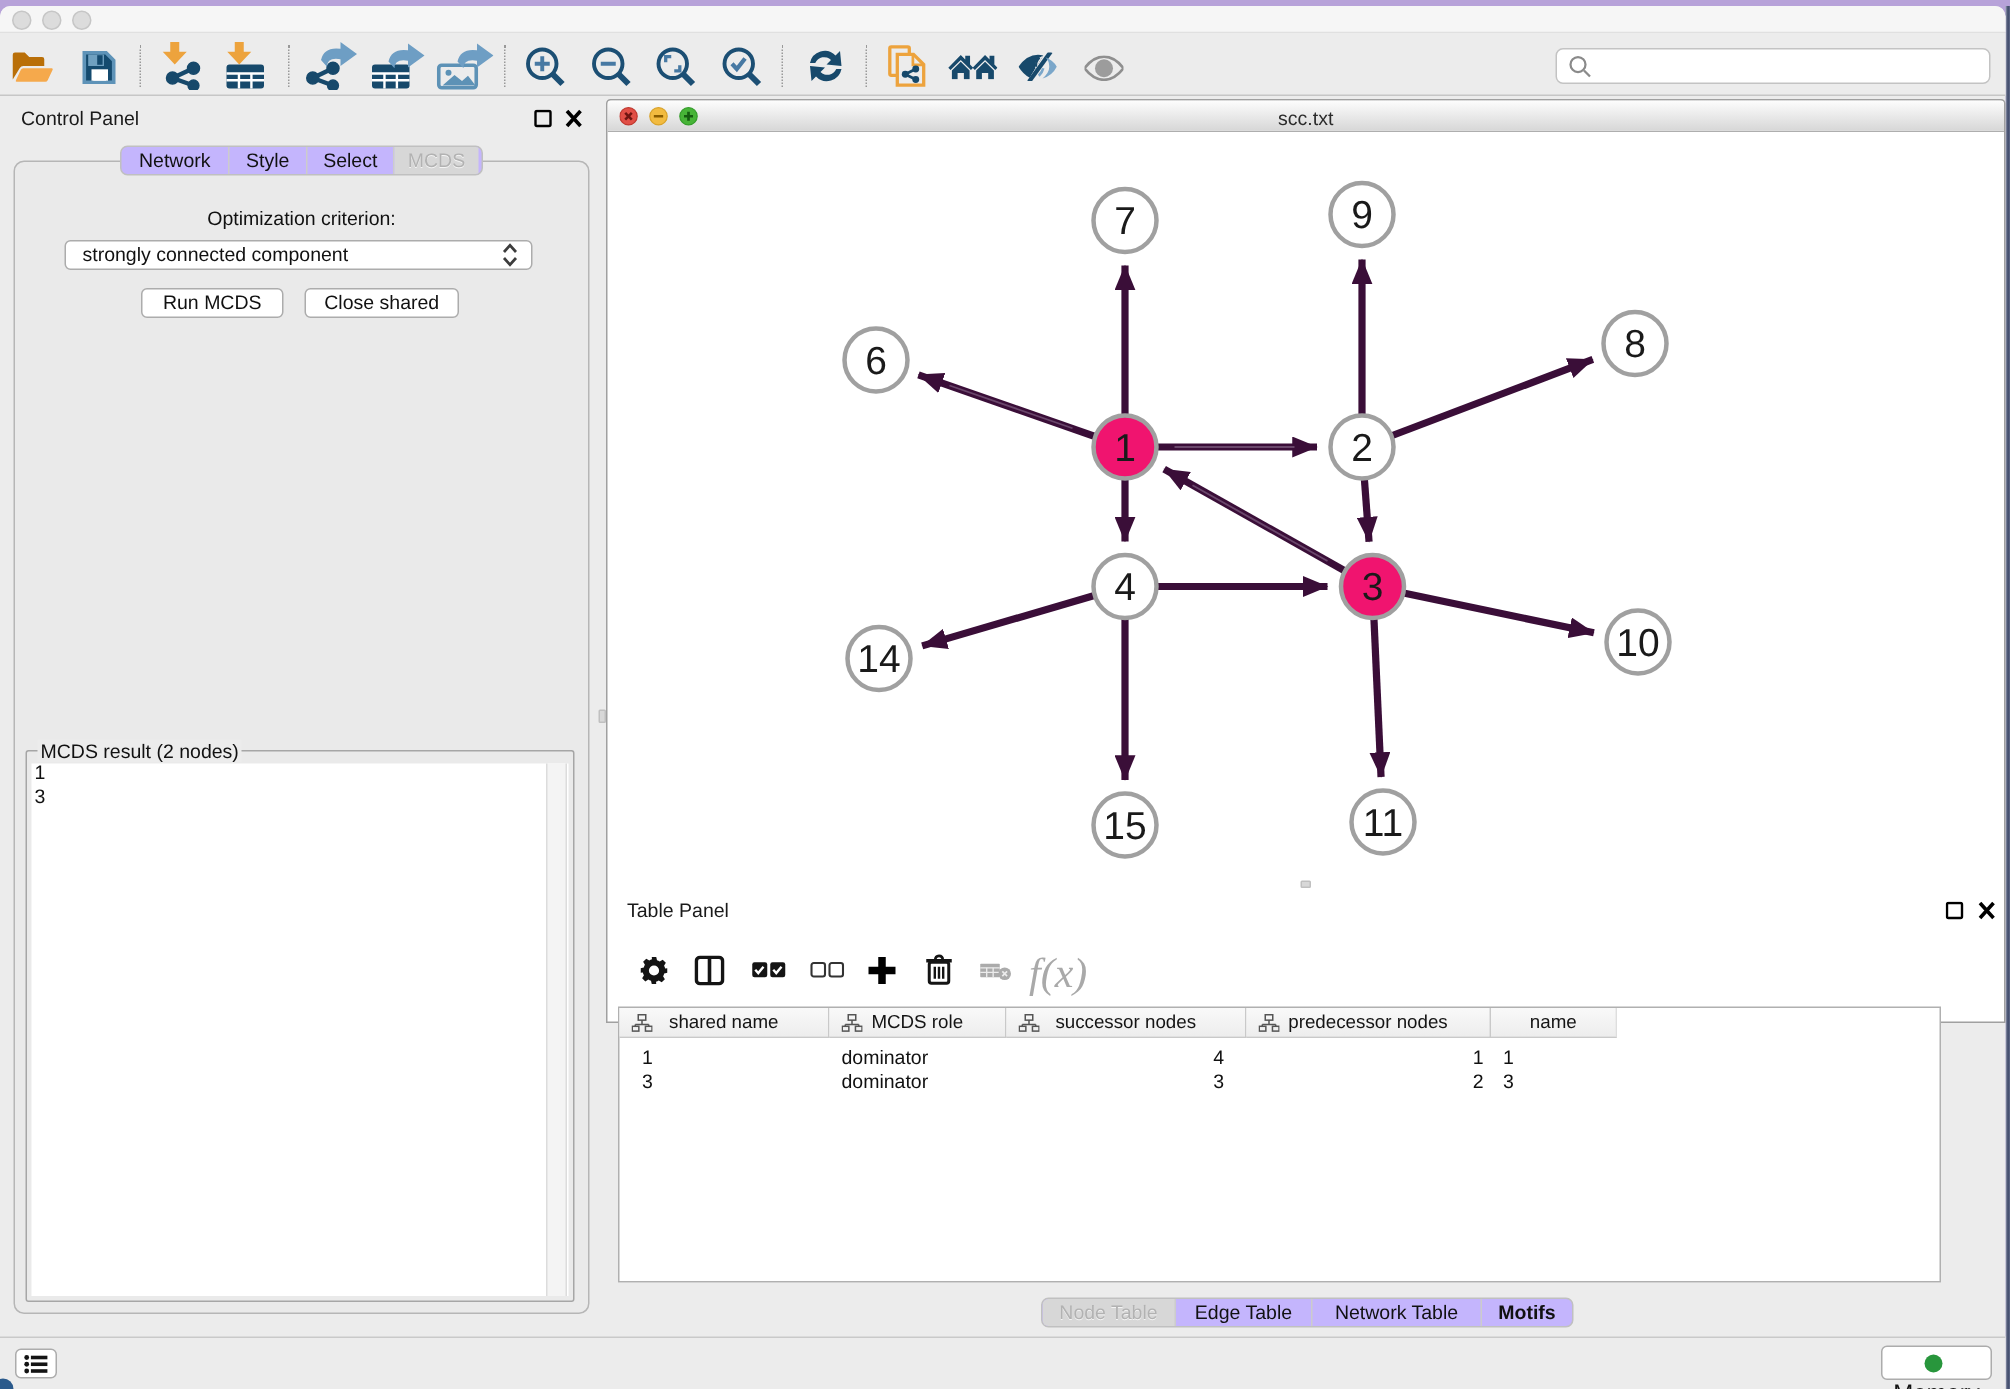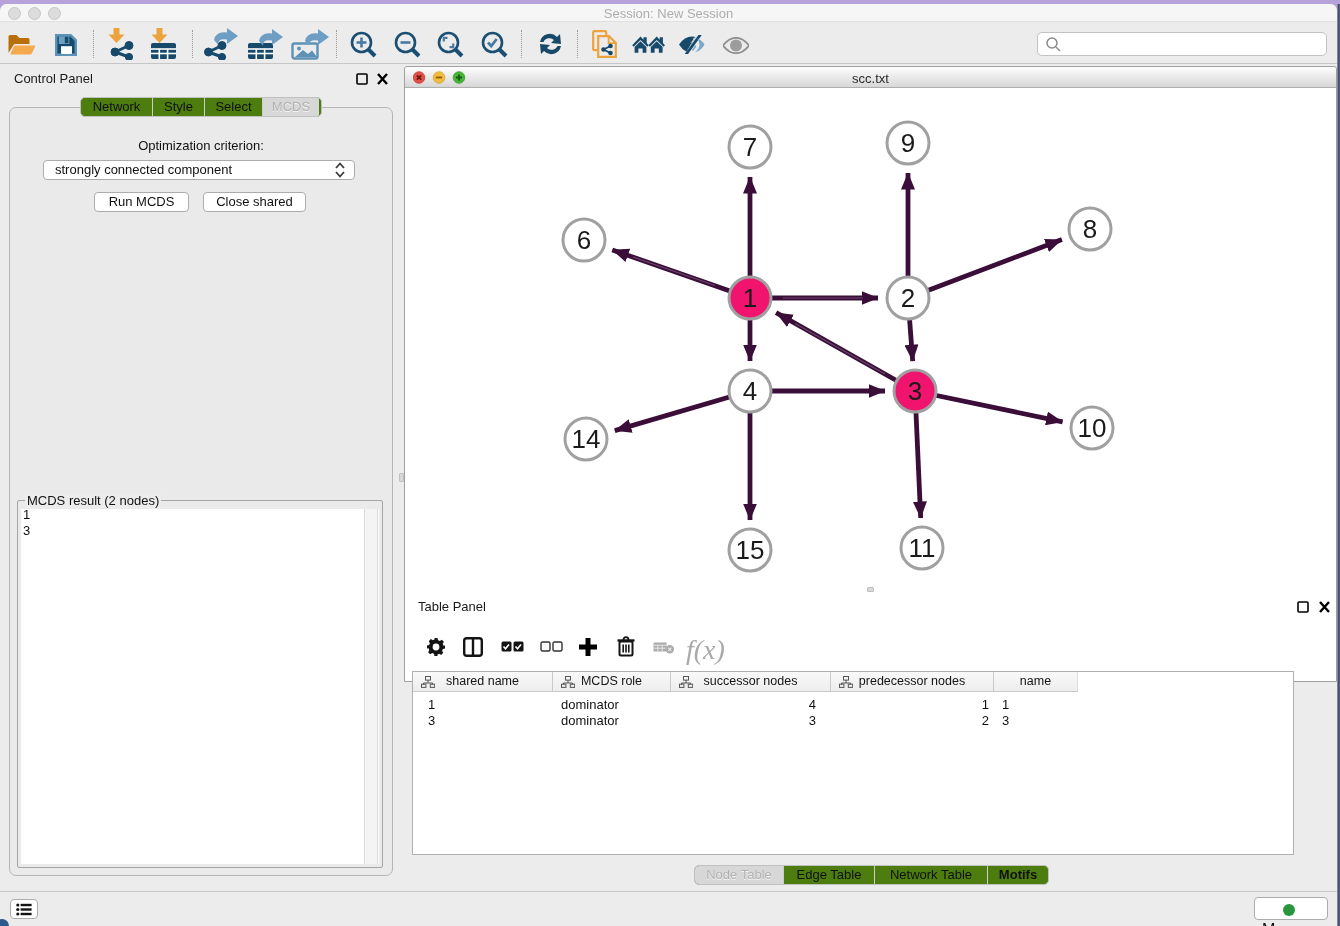--- a/index.html
+++ b/index.html
@@ -9,21 +9,21 @@
   #edgeR { position:absolute; right:0; top:4px; width:3px; height:922px; background:linear-gradient(90deg,#9aa2b5,#3d4768 55%,#626c8a); }
   #titlebar { position:absolute; left:0; top:4px; width:1337px; height:18px; border-radius:7px 7px 0 0; background:#f6f6f6; border-bottom:1px solid #e0e0e0; }
   .tl { position:absolute; top:2.5px; width:13px; height:13px; border-radius:50%; background:#dcdcdc; border:1px solid #c6c6c6; }
   #titletext { position:absolute; top:2px; line-height:15px; left:0; width:1337px; text-align:center; font-size:13px; color:#adadad; }
   #toolbar { position:absolute; left:0; top:22px; width:1337px; height:42px; background:#ececec; border-bottom:1px solid #c6c6c6; }
   .sep { position:absolute; top:8px; height:28px; width:0; border-left:1px dotted #999; }
   #searchbox { position:absolute; left:1037px; top:10px; width:290px; height:24px; background:#fff; border:1px solid #c3c3c3; border-radius:5px; }
   
   #cp-title { position:absolute; left:14px; top:71px; font-size:13px; color:#1a1a1a; }
   #cp-pane { position:absolute; left:9px; top:107px; width:384px; height:769px; background:#eaeaea; border:1px solid #b6b6b6; border-radius:7px; }
-  .seg { position:absolute; display:flex; background:#4d7c0f; border:1px solid #c0c0c0; border-radius:5px; overflow:hidden; }
+  .seg { position:absolute; display:flex; background:#c4b5fd; border:1px solid #c0c0c0; border-radius:5px; overflow:hidden; }
   .seg div { font-size:13px; color:#111; text-align:center; line-height:18px; border-right:1px solid #ccc; }
   .seg div:last-child { border-right:none; }
   .seg .on { background:#d7d7d7; color:#b2b2b2; text-shadow:0 1px 0 #f4f4f4; }
   #opt-label { position:absolute; left:9px; top:138px; width:384px; text-align:center; font-size:13px; color:#111; }
   #combo { position:absolute; left:43px; top:160px; width:312px; height:20px; background:#fff; border:1px solid #acacac; border-radius:4px; font-size:13px; line-height:18px; padding-left:11px; color:#111; }
   .btn { position:absolute; height:20px; background:#fff; border:1px solid #acacac; border-radius:4px; font-size:13px; line-height:18px; text-align:center; color:#111; }
   #groupbox { position:absolute; left:17px; top:500px; width:366px; height:368px; border:1px solid #a6a6a6; border-radius:2px; }
   #grouplabel { position:absolute; left:25px; top:493px; font-size:13px; color:#111; background:#ececec; padding:0 2px; }
   #groupwhite { position:absolute; left:21px; top:509px; width:358px; height:355px; background:#fff; }
   #groupscroll { position:absolute; left:364px; top:509px; width:14px; height:355px; background:#f4f4f4; border-left:1px solid #dcdcdc; border-right:1px solid #dcdcdc; }
@@ -41,21 +41,20 @@
   #statusbar { position:absolute; left:0; top:891px; width:1337px; height:35px; background:#ececec; border-top:1px solid #c9c9c9; }
 </style>
 </head>
 <body>
 <div id="edgeR"></div>
 <div id="win"></div>
   <div id="titlebar">
     <div class="tl" style="left:8px;"></div>
     <div class="tl" style="left:28px;"></div>
     <div class="tl" style="left:48px;"></div>
-    <div id="titletext">Session: New Session</div>
   </div>
   <div id="toolbar">
     <div class="sep" style="left:93px;"></div>
     <div class="sep" style="left:192px;"></div>
     <div class="sep" style="left:336px;"></div>
     <div class="sep" style="left:521px;"></div>
     <div class="sep" style="left:577px;"></div>
 
     <svg class="abs" style="left:8px;top:11px;" width="28" height="22">
       <path d="M0.5,20 V3.5 q0,-1.5 1.5,-1.5 h6.5 l3,3 h8.5 q1.5,0 1.5,1.5 V11 h-14 q-1.5,0 -2.3,1.4 z" fill="#b96f08"></path>

